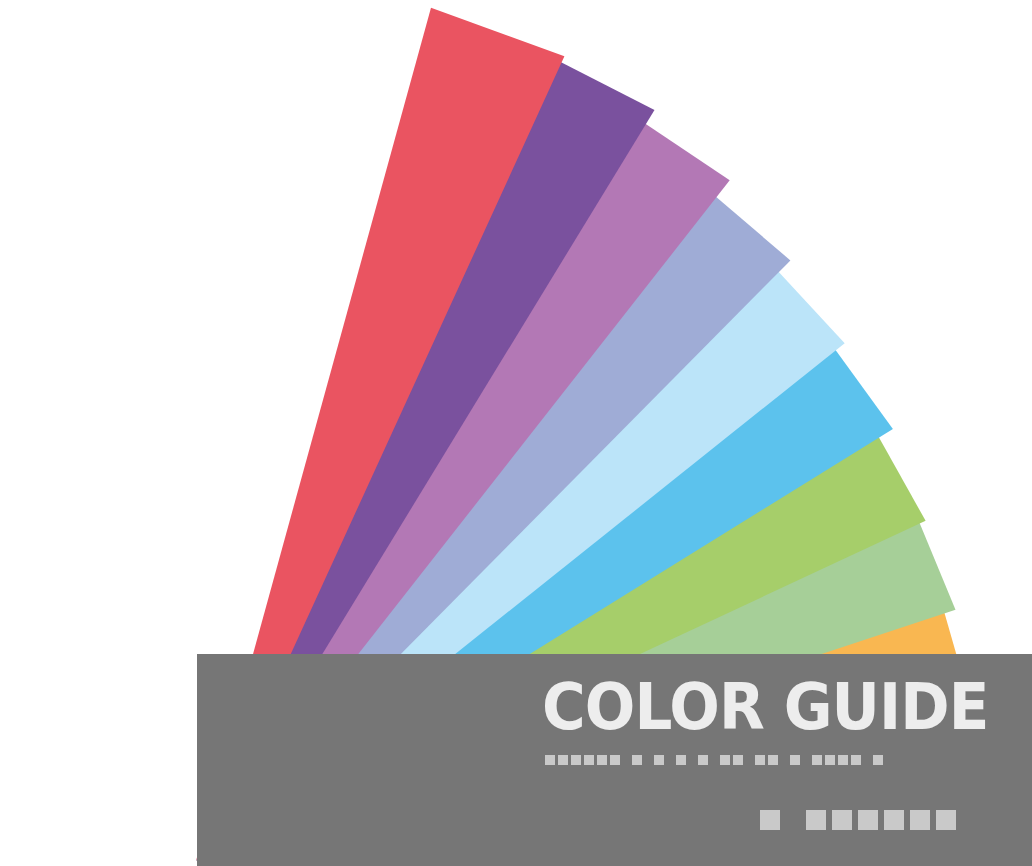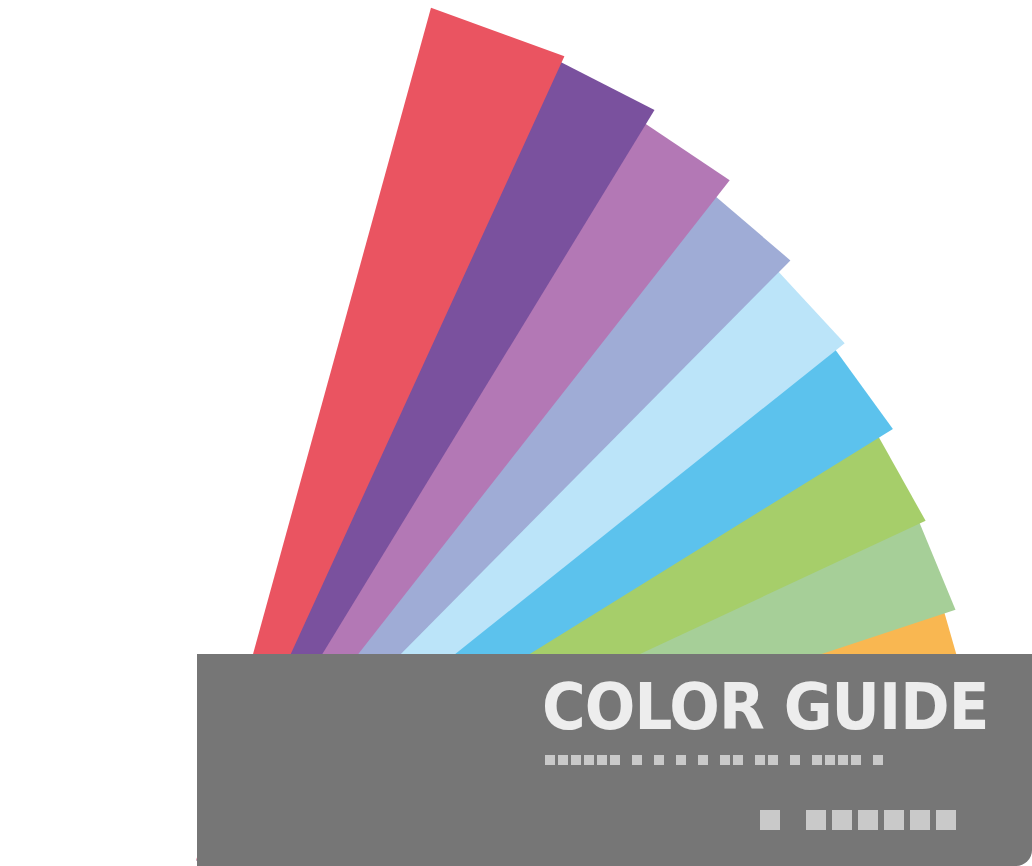--- a/index.html
+++ b/index.html
@@ -13,21 +13,20 @@
     height: 866px;
     overflow: hidden;
     font-family: "Liberation Sans", sans-serif;
   }
   #stage {
     position: relative;
     width: 1032px;
     height: 866px;
     background: #ffffff;
     overflow: hidden;
-    border-radius: 16px;
   }
   #fan-svg {
     position: absolute;
     left: 0;
     top: 0;
     width: 1032px;
     height: 866px;
     display: block;
   }
   

